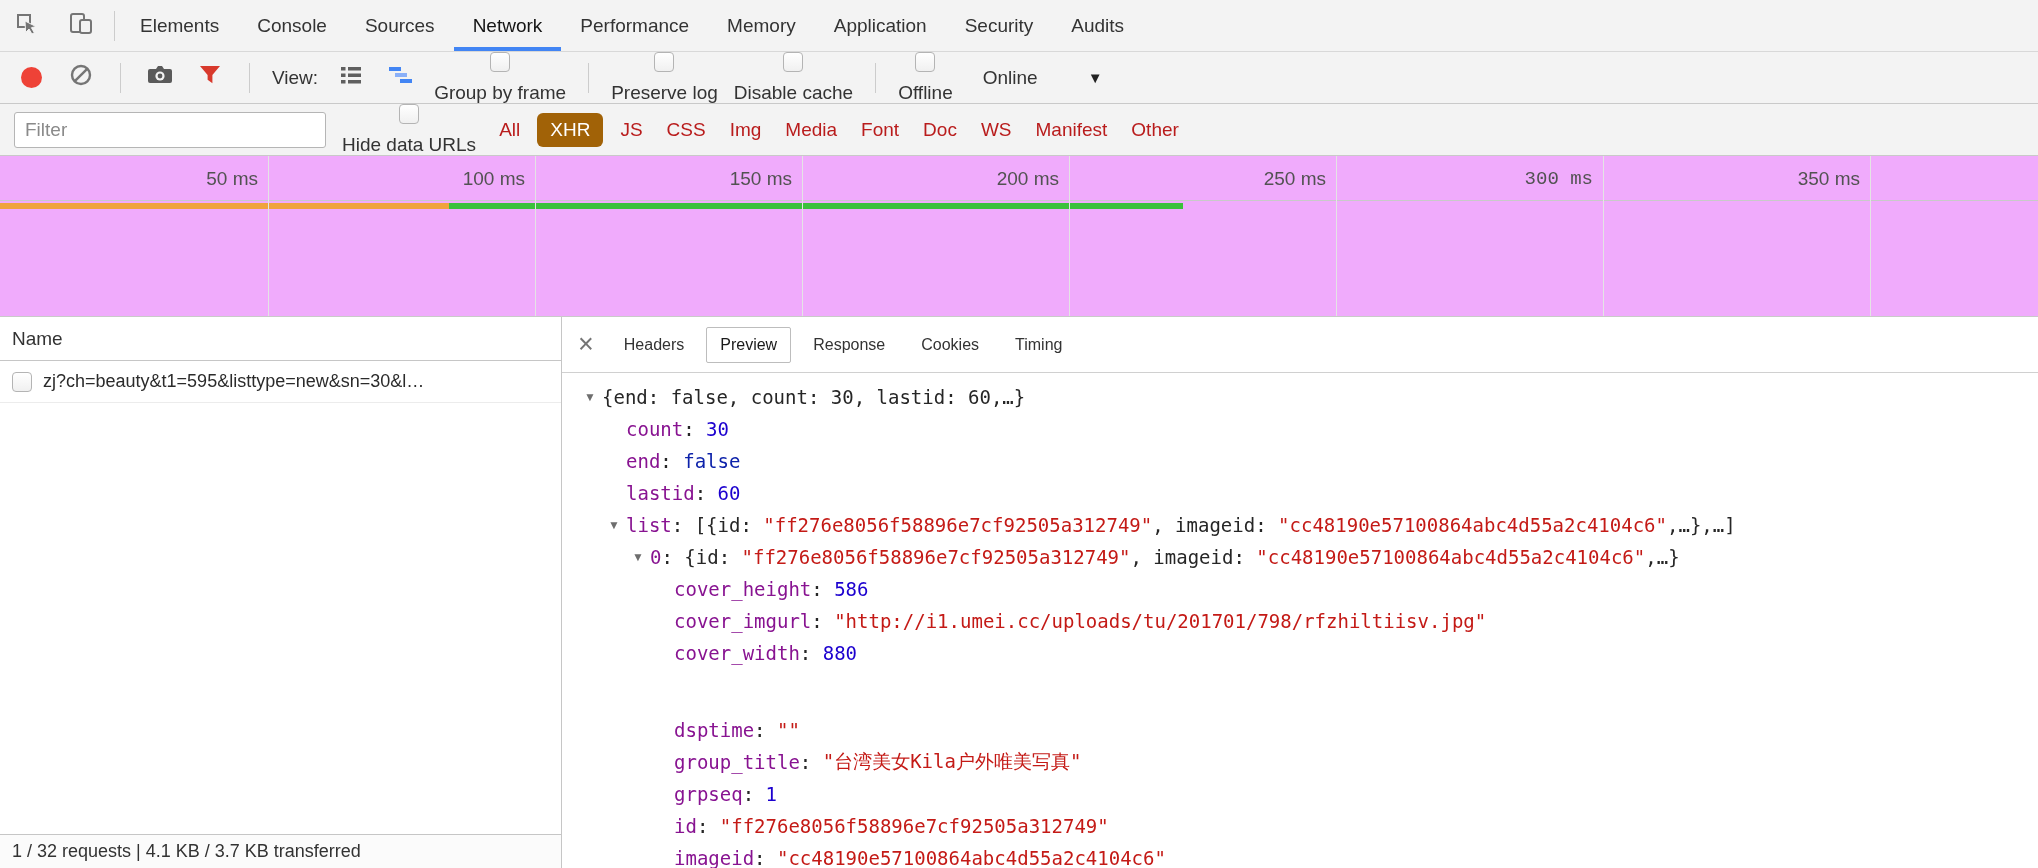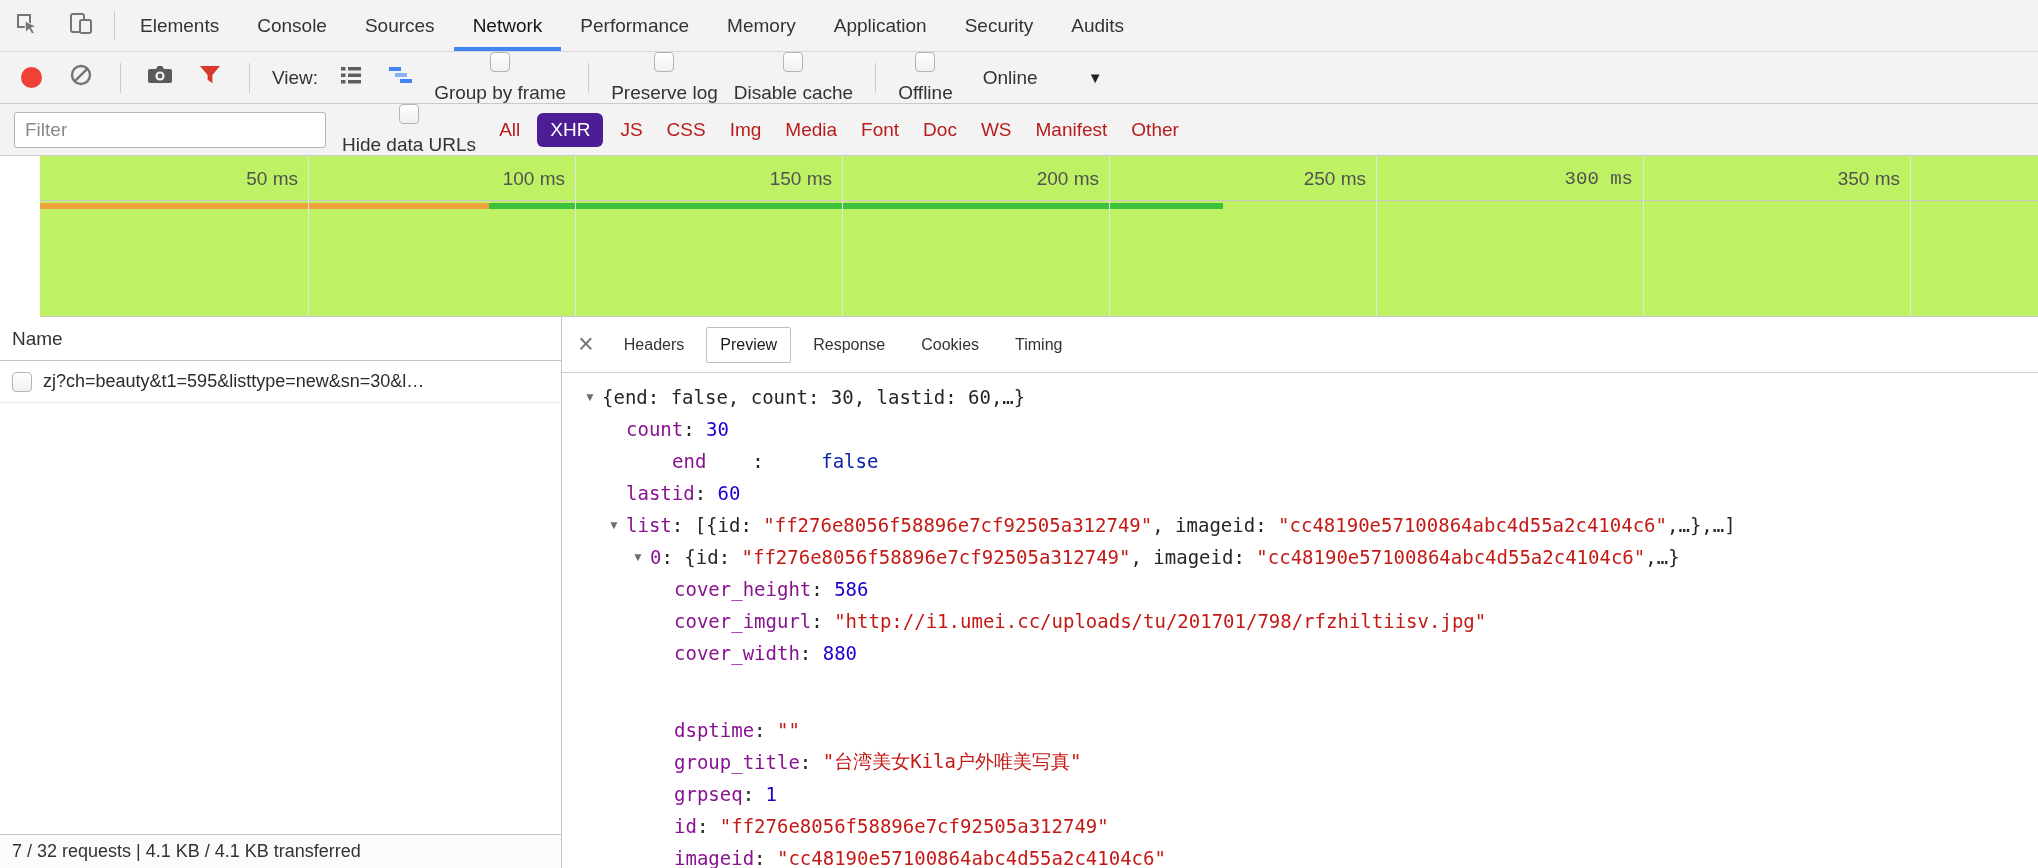--- a/index.html
+++ b/index.html
@@ -21,24 +21,24 @@
   .tb-label { color:#333; }
   .cb-label { display:flex; align-items:center; gap:10px; white-space:nowrap;flex-direction:column; }
   .cb { width:20px; height:20px; border:1.5px solid #b4b4b4; border-radius:4px; background:linear-gradient(#ffffff,#f0f0f0); flex:none; }
   .caret { font-size:15px; color:#222; margin-left:34px; }
   .throttle { margin-left:14px; }
 
   .filter-input { width:312px; height:36px; border:1px solid #b5b5b5; border-radius:3px; background:#fff; font-family:"Liberation Sans",sans-serif; font-size:19px; padding:0 10px; color:#333; outline:none; }
   .filter-input::placeholder { color:#8a8a8a; }
   .type-filters { display:flex; align-items:center; gap:10px; }
   .type-pill { font-size:19px; color:#b91c1c; padding:6px 7px; border-radius:6px; white-space:nowrap; }
-  .type-pill.active { background:#4c1d95; color:#fff; padding:6px 13px; }
-
-  
-  .overview { position:relative; height:161px; background:#bef264; border-bottom:1px solid #c9c9c9; overflow:hidden;margin-left:40px; }
+  .type-pill.active { background:#a16207; color:#fff; padding:6px 13px; }
+
+  
+  .overview { position:relative; height:161px; background:#f0abfc; border-bottom:1px solid #c9c9c9; overflow:hidden; }
   .grid-line { position:absolute; top:0; bottom:0; width:1px; background:#e4e4e4; }
   .tick-label { position:absolute; top:12px; width:140px; text-align:right; font-size:19px; color:#525252; }
   .label-sep { position:absolute; left:0; right:0; top:44px; height:1px; background:#c9c9c9; }
   .ov-bar { position:absolute; height:6px; top:47px; }
   .ov-orange { left:0; width:449px; background:#f0a33c; }
   .ov-green { left:449px; width:734px; background:#3bc13b; }
 
   
   .main { display:flex; height:551px; align-items:stretch; }
   .left-pane { width:562px; flex:none; border-right:1px solid #c6c6c6; display:flex; flex-direction:column; background:#fff; }
@@ -218,36 +218,36 @@
   <div class="left-pane">
     <div class="name-header">Name</div>
     <div>
         <div class="req-row">
           <span class="cb"></span>
           <span class="req-name">zj?ch=beauty&amp;t1=595&amp;listtype=new&amp;sn=30&amp;l…</span>
         </div>
       </div>
     <div class="left-spacer"></div>
     <div class="status-bar">
-      <span>7 / 32 requests | 4.1 KB / 4.1 KB transferred</span>
+      <span>1 / 32 requests | 4.1 KB / 3.7 KB transferred</span>
     </div>
   </div>
   <div class="right-pane">
     <div class="detail-tabs">
       <span class="close-x">×</span>
     <div class="detail-tab">Headers</div>
         <div class="detail-tab active">Preview</div>
         <div class="detail-tab">Response</div>
         <div class="detail-tab">Cookies</div>
         <div class="detail-tab">Timing</div>
       </div>
     <div class="tree">
         <div class="tree-row" style="padding-left: 16px;"><span class="arrow">▼</span><span class="seg-plain">{end: false, count: 30, lastid: 60,…}</span></div>
         <div class="tree-row" style="padding-left: 40px;"><span class="spacer"></span><span class="seg-key">count</span><span class="seg-plain">: </span><span class="seg-num">30</span></div>
-        <div class="tree-row" style="padding-left: 40px; gap: 46px;"><span class="spacer"></span><span class="seg-key">end</span><span class="seg-plain">: </span><span class="seg-bool">false</span></div>
+        <div class="tree-row" style="padding-left: 40px;"><span class="spacer"></span><span class="seg-key">end</span><span class="seg-plain">: </span><span class="seg-bool">false</span></div>
         <div class="tree-row" style="padding-left: 40px;"><span class="spacer"></span><span class="seg-key">lastid</span><span class="seg-plain">: </span><span class="seg-num">60</span></div>
         <div class="tree-row" style="padding-left: 40px;"><span class="arrow">▼</span><span class="seg-key">list</span><span class="seg-plain">: [{id: </span><span class="seg-str">"ff276e8056f58896e7cf92505a312749"</span><span class="seg-plain">, imageid: </span><span class="seg-str">"cc48190e57100864abc4d55a2c4104c6"</span><span class="seg-plain">,…},…]</span></div>
         <div class="tree-row" style="padding-left: 64px;"><span class="arrow">▼</span><span class="seg-key">0</span><span class="seg-plain">: {id: </span><span class="seg-str">"ff276e8056f58896e7cf92505a312749"</span><span class="seg-plain">, imageid: </span><span class="seg-str">"cc48190e57100864abc4d55a2c4104c6"</span><span class="seg-plain">,…}</span></div>
         <div class="tree-row" style="padding-left: 88px;"><span class="spacer"></span><span class="seg-key">cover_height</span><span class="seg-plain">: </span><span class="seg-num">586</span></div>
         <div class="tree-row" style="padding-left: 88px;"><span class="spacer"></span><span class="seg-key">cover_imgurl</span><span class="seg-plain">: </span><span class="seg-str">"http://i1.umei.cc/uploads/tu/201701/798/rfzhiltiisv.jpg"</span></div>
         <div class="tree-row" style="padding-left: 88px;"><span class="spacer"></span><span class="seg-key">cover_width</span><span class="seg-plain">: </span><span class="seg-num">880</span></div>
         <div class="tree-row" style="padding-left: 88px; margin-top: 45px;"><span class="spacer"></span><span class="seg-key">dsptime</span><span class="seg-plain">: </span><span class="seg-str">""</span></div>
         <div class="tree-row" style="padding-left: 88px;"><span class="spacer"></span><span class="seg-key">group_title</span><span class="seg-plain">: </span><span class="seg-str">"台湾美女Kila户外唯美写真"</span></div>
         <div class="tree-row" style="padding-left: 88px;"><span class="spacer"></span><span class="seg-key">grpseq</span><span class="seg-plain">: </span><span class="seg-num">1</span></div>
         <div class="tree-row" style="padding-left: 88px;"><span class="spacer"></span><span class="seg-key">id</span><span class="seg-plain">: </span><span class="seg-str">"ff276e8056f58896e7cf92505a312749"</span></div>

